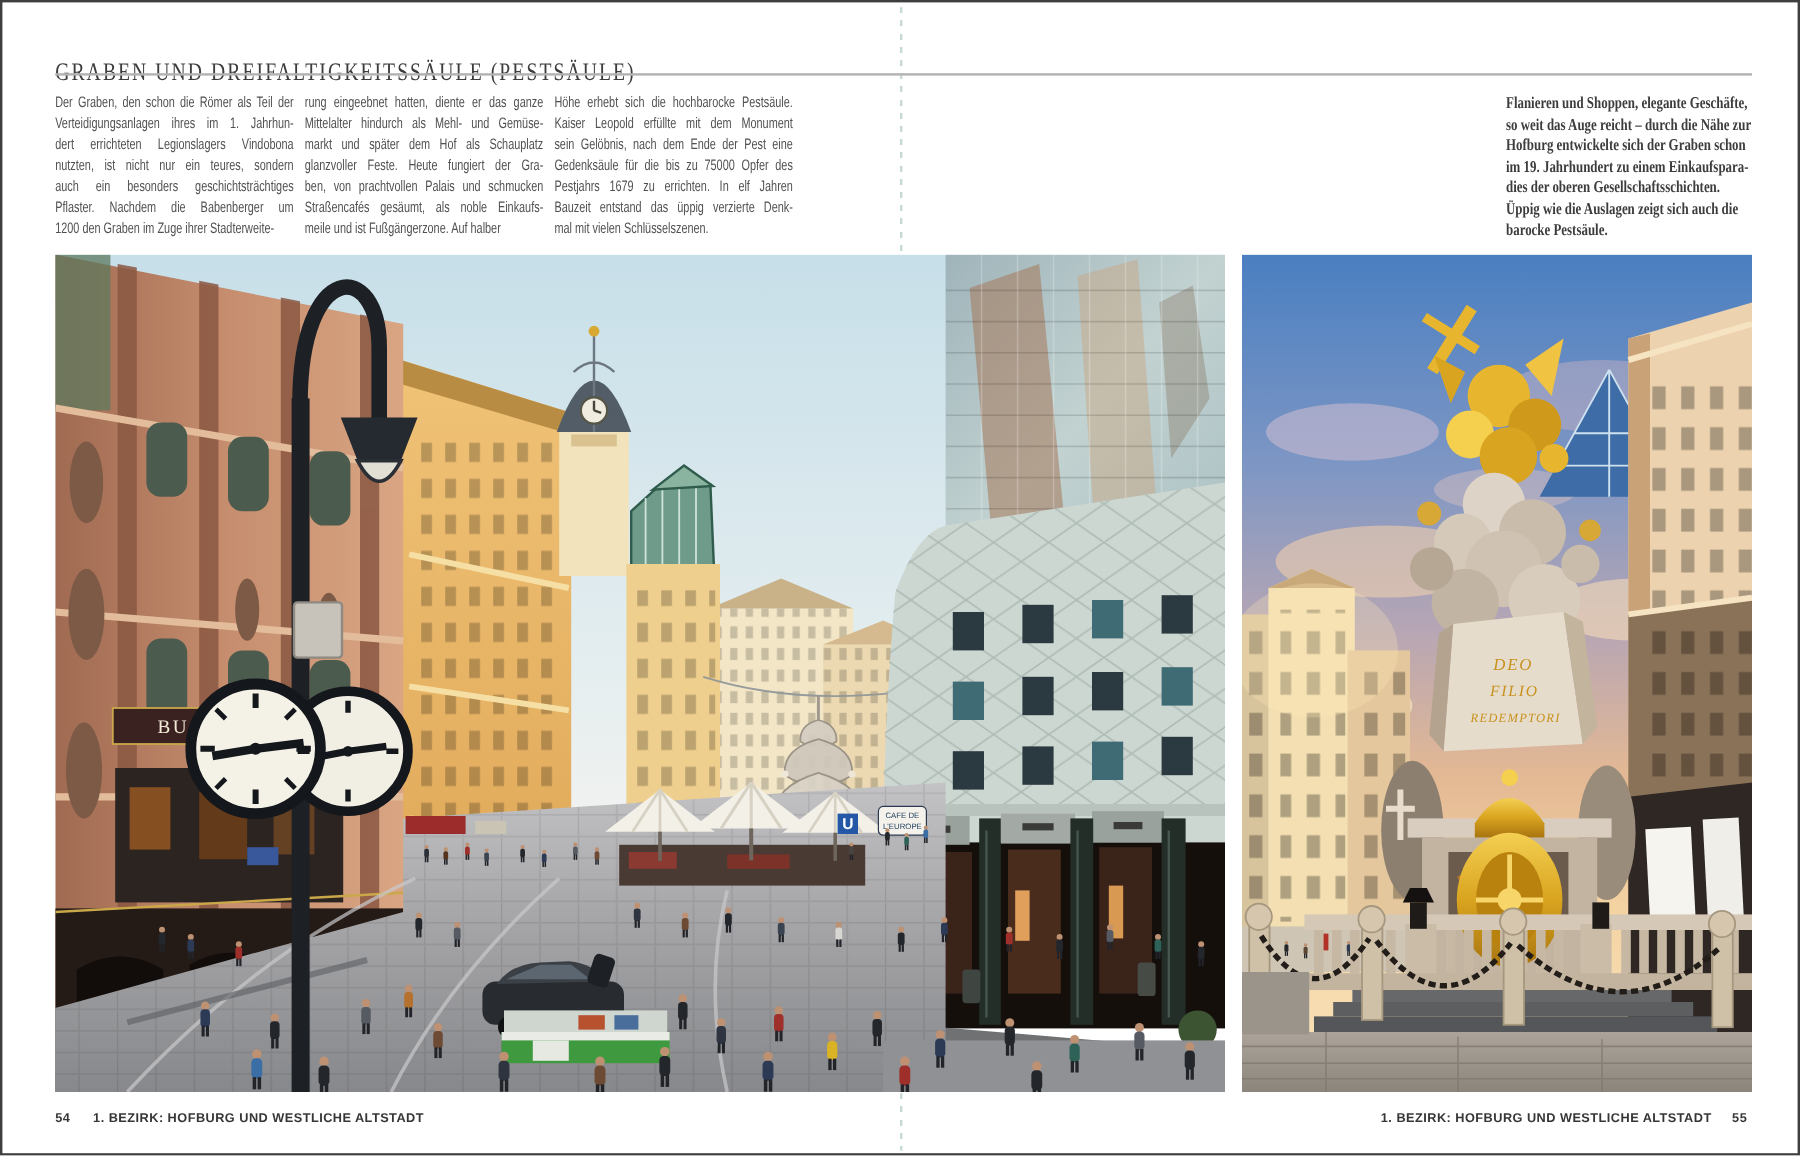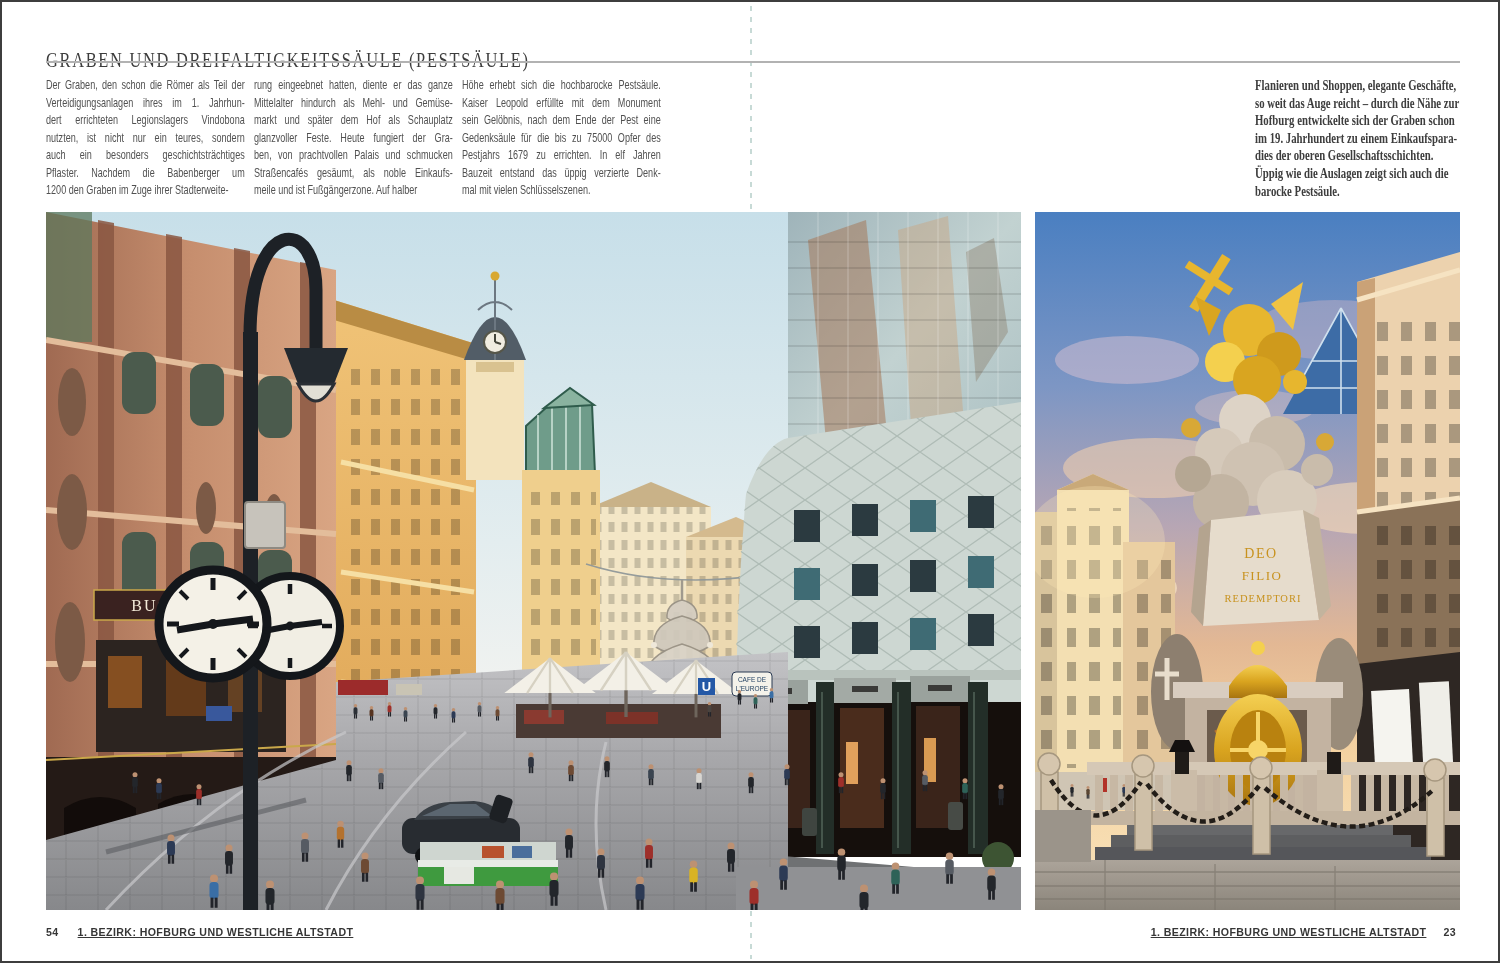--- a/index.html
+++ b/index.html
@@ -32,25 +32,25 @@
   .caption{position:absolute;left:1253px;top:75px;height:140px;overflow:visible;}
   .caption-inner{
     width:264px;transform:scaleX(.78);transform-origin:0 0;
     font-family:"Liberation Serif",serif;font-weight:700;
     font-size:13.8px;line-height:17.6px;color:#3d3d3d;
   }
   .caption-inner .tline{text-align:left;text-align-last:left;white-space:nowrap;}
   
   .photo{position:absolute;top:210px;overflow:hidden;}
   .photo.left{left:44px;width:975px;height:698px;}
-  .photo.right{left:1033px;width:425px;height:698px;}
+  .photo.right{left:1033px;width:425px;height:698px;font-style:italic;}
   .photo svg{display:block;}
   
   .footer{position:absolute;top:924px;height:16px;font-size:10.6px;font-weight:700;
-    letter-spacing:.4px;color:#363636;white-space:nowrap;text-decoration:underline;}
+    letter-spacing:.4px;color:#363636;white-space:nowrap;}
   .footer.left{left:44px;}
   .footer.right{right:42px;text-align:right;}
   .footer .pnum{display:inline-block;}
   .footer.left .pnum{margin-right:19px;}
   .footer.right .pnum{margin-left:17px;}
 </style>
 </head>
 <body>
 
 <div class="spread">
@@ -620,16 +620,16 @@
       <rect x="0" y="598" width="56" height="52" fill="#9b948a"></rect>
       <path d="M0,660 H425 M0,674 H425 M0,687 H425 M70,648 V698 M180,652 V698 M300,654 V698" stroke="#7c766c" stroke-width="1.3" opacity=".7"></path>
     </g>
   </svg>
   </figure>
 
   <footer class="footer left">
     <span class="pnum">54</span><span>1. BEZIRK: HOFBURG UND WESTLICHE ALTSTADT</span>
   </footer>
   <footer class="footer right">
-    <span>1. BEZIRK: HOFBURG UND WESTLICHE ALTSTADT</span><span class="pnum">23</span>
+    <span>1. BEZIRK: HOFBURG UND WESTLICHE ALTSTADT</span><span class="pnum">55</span>
   </footer>
 
 </div>
 
 </body></html>

